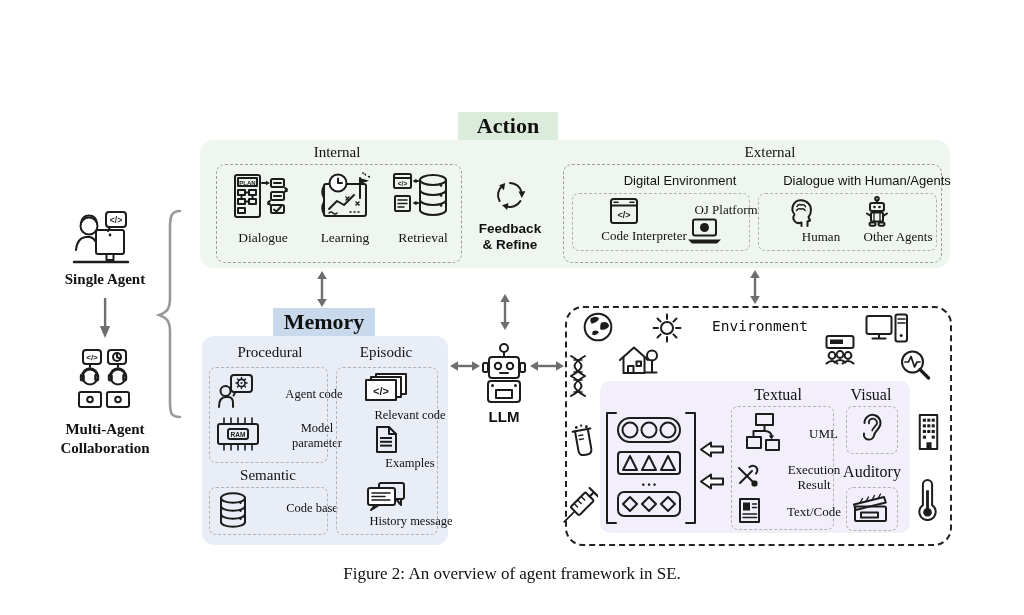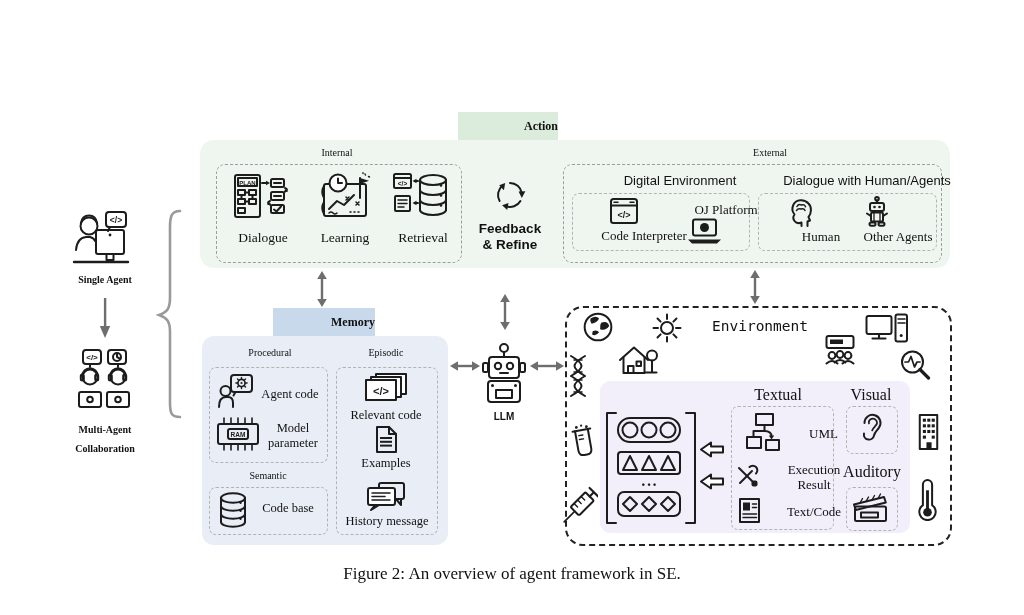--- a/index.html
+++ b/index.html
@@ -4,26 +4,26 @@
 <style>
   html,body{margin:0;padding:0;background:#fff;}
   #canvas{position:relative;width:1024px;height:615px;background:#fff;
     font-family:"Liberation Serif",serif;color:#111;overflow:hidden;}
   .abs{position:absolute;}
   .ctr{text-align:center;}
   .serif{font-family:"Liberation Serif",serif;}
   .sans{font-family:"Liberation Sans",sans-serif;}
   .mono{font-family:"DejaVu Sans Mono",monospace;}
   .bold{font-weight:bold;}
-  .t12{font-size:12.5px;line-height:15px;}
+  .t12{font-size:12.5px;line-height:15px;margin-left:24px;}
   .t13{font-size:13px;line-height:15px;margin-left:20px;}
   .t135{font-size:13.5px;line-height:16px;}
   .t145{font-size:16px;line-height:16px;}
-  .t15{font-size:10px;line-height:17px;}
-  .t16{font-size:12px;line-height:28px;text-align:right;}
+  .t15{font-size:15px;line-height:17px;}
+  .t16{font-size:22px;line-height:28px;}
   .t17{font-size:17px;line-height:22px;}
   .dash{border:1.4px dashed #9d9d9d;border-radius:9px;}
   .dash2{border:1.3px dashed #b3b3b3;border-radius:7px;}
   #action-box{background:var(--action-box-bg,#eff6ef);border-radius:14px;}
   #action-label{background:var(--action-label-bg,#dcecdc);}
   #memory-box{background:var(--memory-box-bg,#e9eef6);border-radius:12px;}
   #memory-label{background:var(--memory-label-bg,#c7d9ea);}
   #perception-box{background:var(--perception-box-bg,#f2eefa);border-radius:10px;}
   #perception-label{background:var(--perception-label-bg,#d9d1ee);}
   #env-box{background:#fff;border:2.5px dashed #232323;border-radius:18px;}

